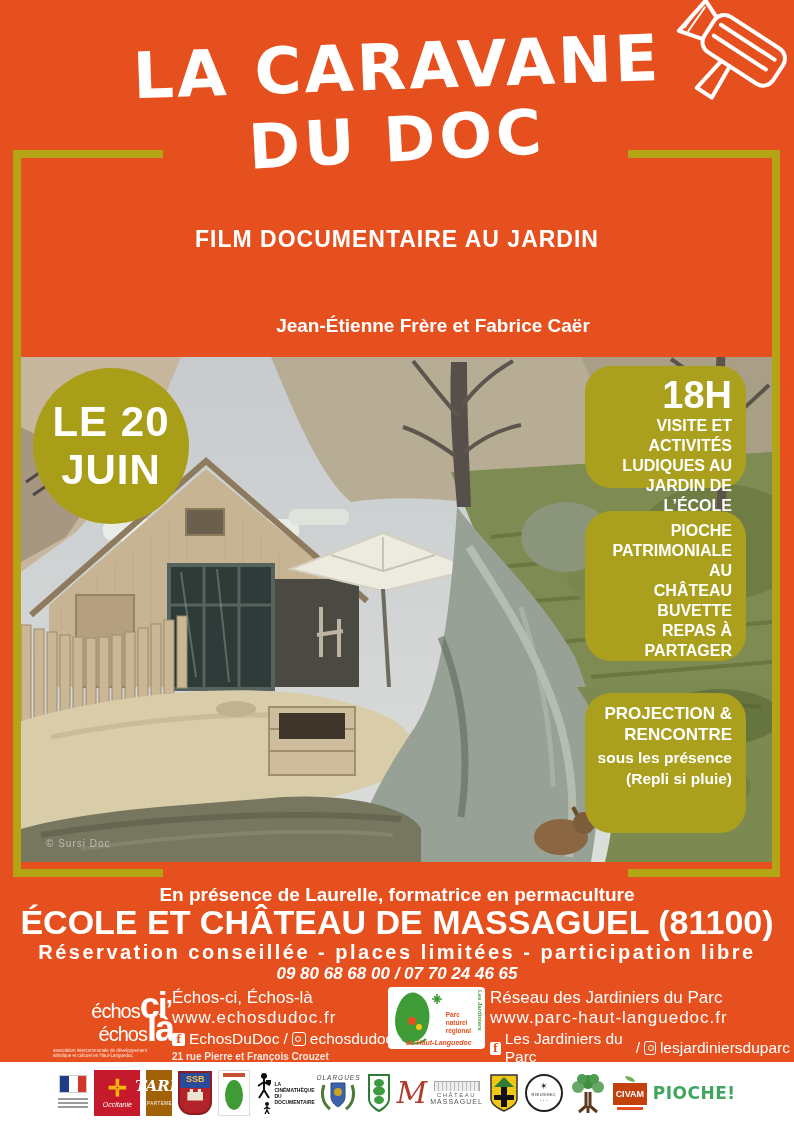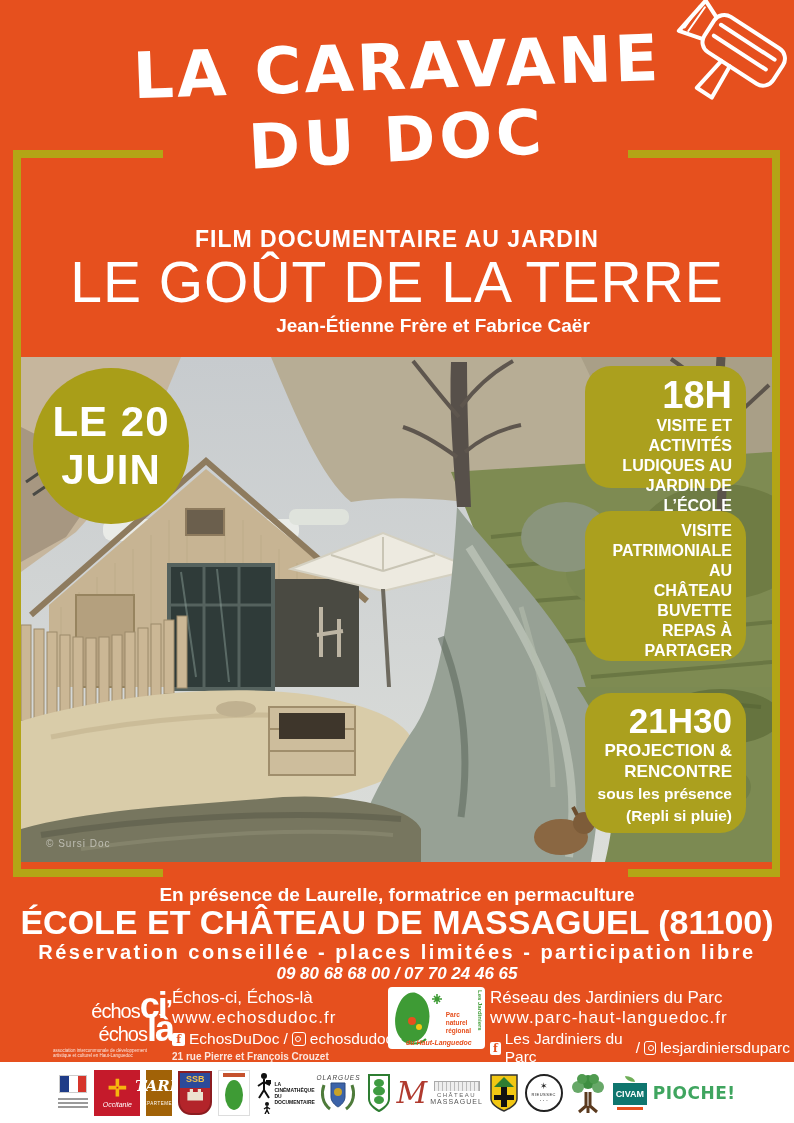--- a/index.html
+++ b/index.html
@@ -127,21 +127,21 @@
     line-height:.9;}
   .chm-txt span{display:block;text-align:center;font-size:6px;letter-spacing:1.5px;color:#666;}
   .chm-txt .chm-l2{font-size:7px;letter-spacing:1px;color:#555;}
   .chm-facade{display:block;width:44px;height:9px;border:1px solid #aaa;border-bottom:none;
     background:repeating-linear-gradient(90deg,#eee 0 3px,#bbb 3px 4px);margin:0 auto 1px;}
   .rie{width:38px;height:38px;border:2px solid #222;border-radius:50%;display:flex;
     flex-direction:column;align-items:center;justify-content:center;box-sizing:border-box;}
   .rie-star{font-size:9px;color:#222;line-height:1;}
   .rie-label{font-size:4px;color:#222;letter-spacing:.5px;margin-top:1px;}
   .rie-dots{font-size:6px;color:#222;line-height:1;}
-  .civ-box{background:#0f766e;color:#fff;font-weight:bold;font-size:9px;width:34px;
+  .civ-box{background:#c2410c;color:#fff;font-weight:bold;font-size:9px;width:34px;
     height:22px;display:flex;align-items:center;justify-content:center;}
   .civ-leaf{width:10px;height:6px;background:#6FAE57;border-radius:0 100% 0 100%;
     margin-bottom:1px;}
   .civ-sub{width:26px;height:3px;background:#E6501E;margin-top:2px;}
   .pio-label{font-size:17px;font-weight:bold;color:#3FA55F;letter-spacing:.5px;
     font-family:"DejaVu Sans",sans-serif;}
 </style>
 </head>
 <body>
 
@@ -162,21 +162,20 @@
   </svg>
 
   <div class="abs fr fr-left"></div>
   <div class="abs fr fr-right"></div>
   <div class="abs fr fr-tl"></div>
   <div class="abs fr fr-tr"></div>
   <div class="abs fr fr-bl"></div>
   <div class="abs fr fr-br"></div>
 
   <div class="abs kicker">FILM DOCUMENTAIRE AU JARDIN</div>
-  <div class="abs film-title">LE GOÛT DE LA TERRE</div>
   <div class="abs authors">Jean-Étienne Frère et Fabrice Caër</div>
 
   <div class="abs photo">
     <svg width="751" height="505" viewBox="0 0 751 505" preserveAspectRatio="none">
       <defs>
         <linearGradient id="sky" x1="0" y1="0" x2="0" y2="1">
           <stop offset="0" stop-color="#C7CBCE"></stop>
             <stop offset="1" stop-color="#DCDEDA"></stop>
         </linearGradient>
       </defs>
@@ -274,28 +273,27 @@
     <div>JUIN</div>
   </div>
 
   <div class="abs badge badge-1">
     <div class="badge-time">18H</div>
     <div class="badge-line">VISITE ET ACTIVITÉS</div>
     <div class="badge-line">LUDIQUES AU</div>
     <div class="badge-line">JARDIN DE L’ÉCOLE</div>
   </div>
   <div class="abs badge badge-2">
-    <div class="badge-line">VISITE</div>
+    <div class="badge-line">PIOCHE</div>
     <div class="badge-line">PATRIMONIALE AU</div>
     <div class="badge-line">CHÂTEAU</div>
     <div class="badge-line">BUVETTE</div>
     <div class="badge-line">REPAS À PARTAGER</div>
   </div>
   <div class="abs badge badge-3">
-    <div class="badge-time">21H30</div>
     <div class="badge-line">PROJECTION &amp;</div>
     <div class="badge-line">RENCONTRE</div>
     <div class="badge-subline">sous les présence</div>
     <div class="badge-subline">(Repli si pluie)</div>
   </div>
 
   <div class="abs presence">En présence de Laurelle, formatrice en permaculture</div>
   <div class="abs location">ÉCOLE ET CHÂTEAU DE MASSAGUEL (81100)</div>
   <div class="abs reservation">Réservation conseillée - places limitées - participation libre</div>
   <div class="abs phones">09 80 68 68 00 / 07 70 24 46 65</div>

